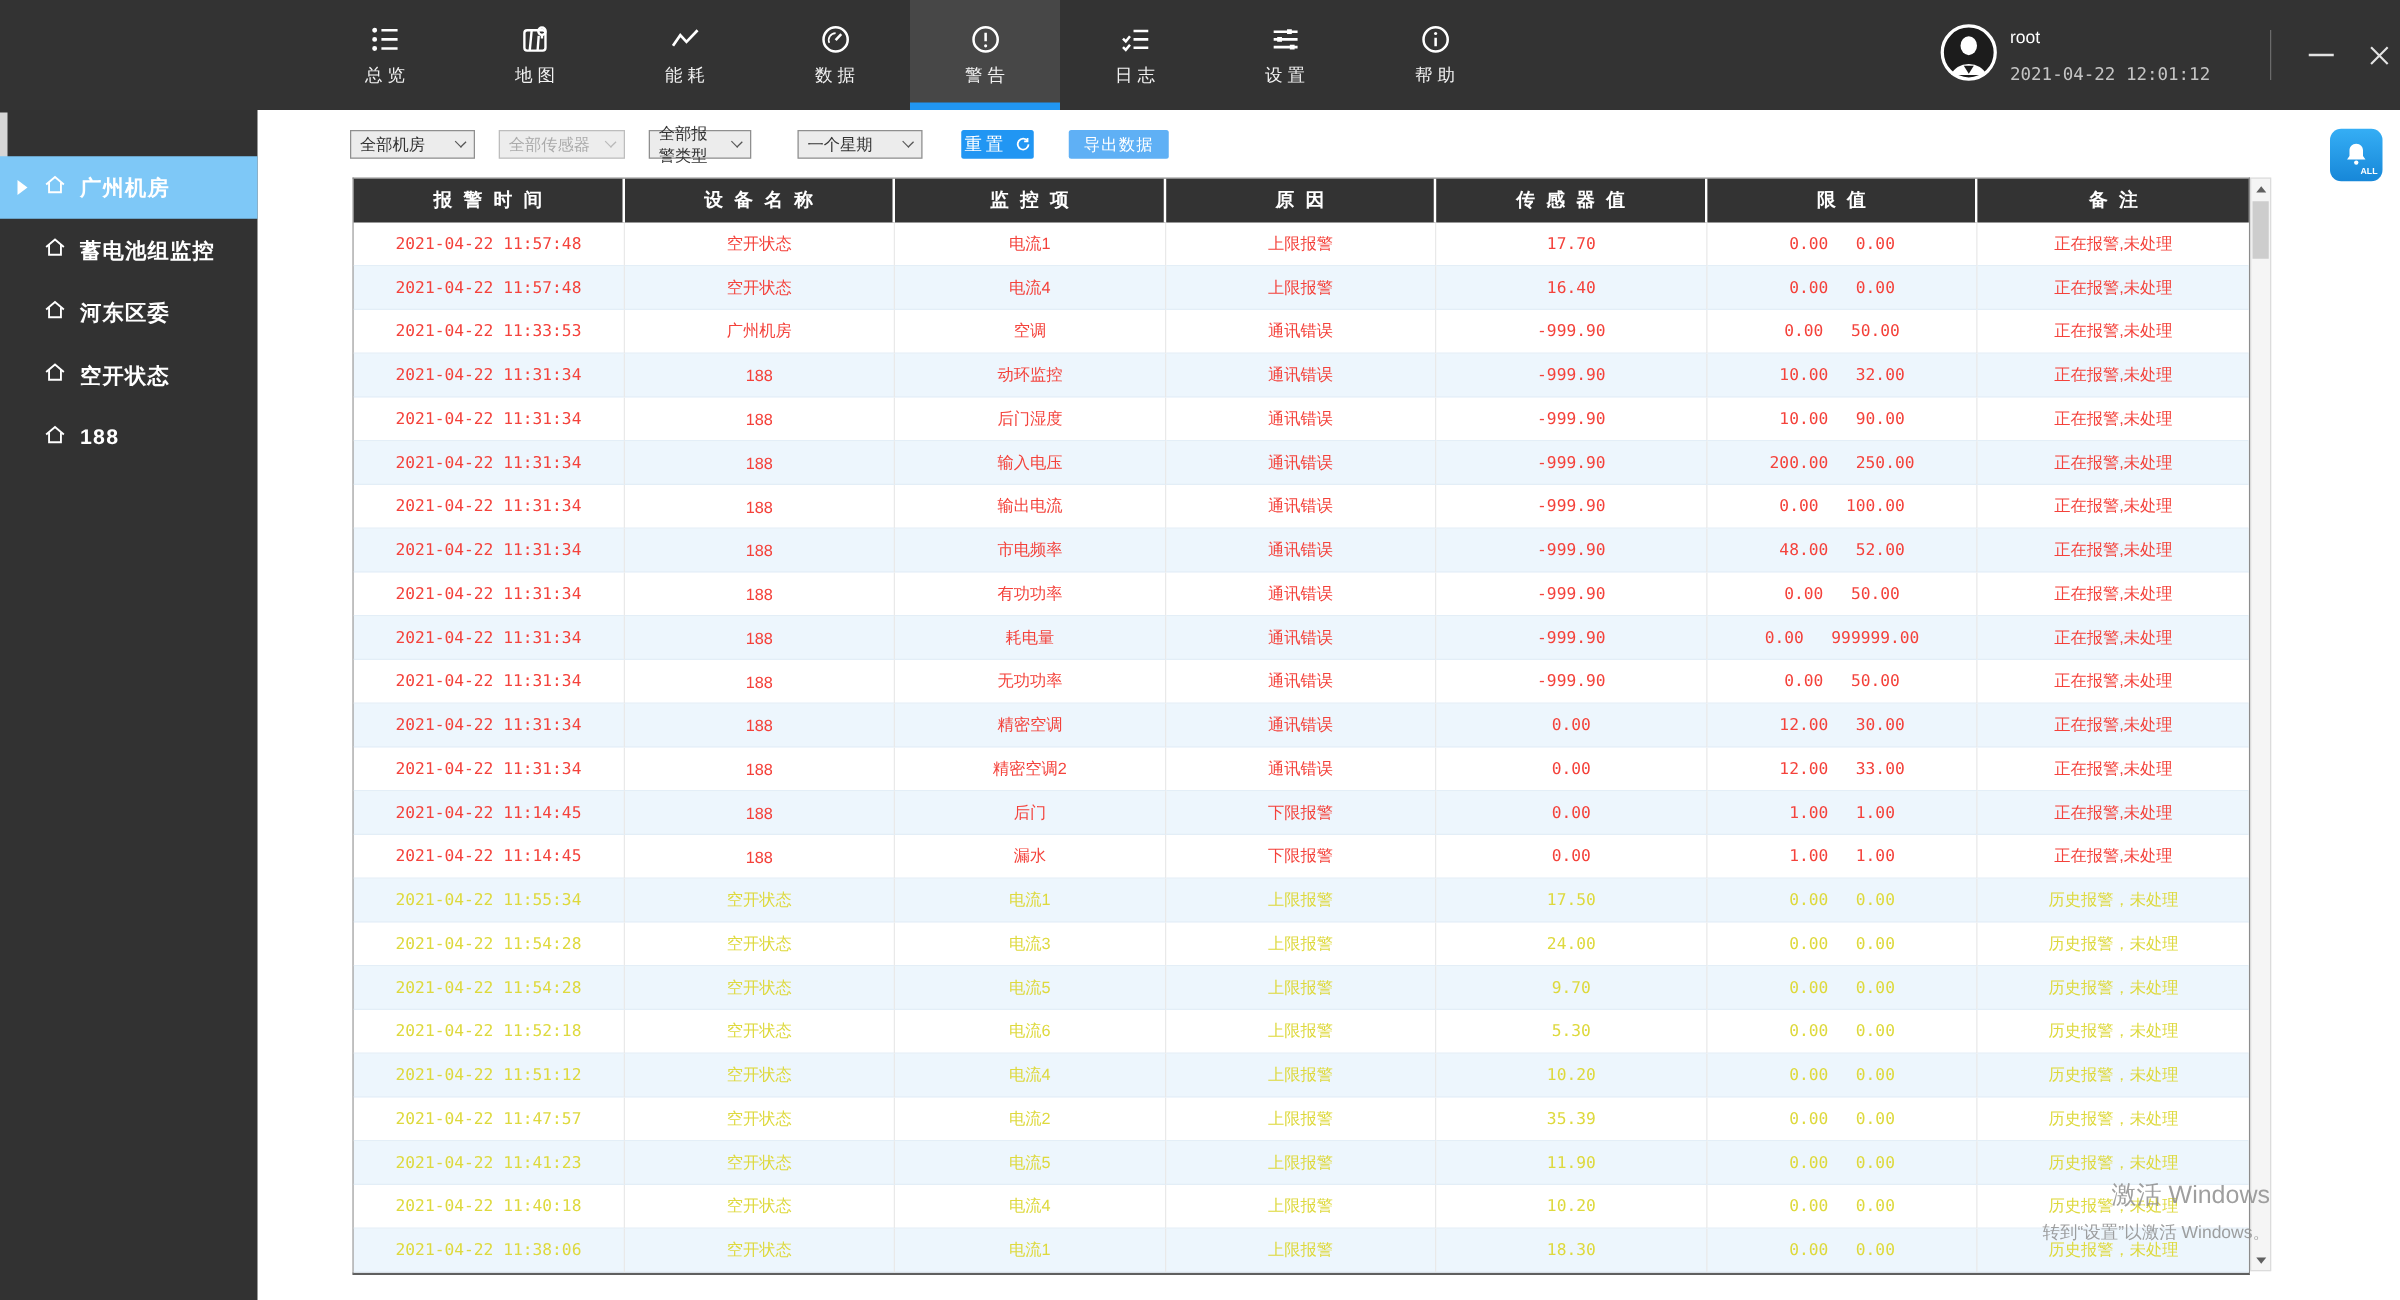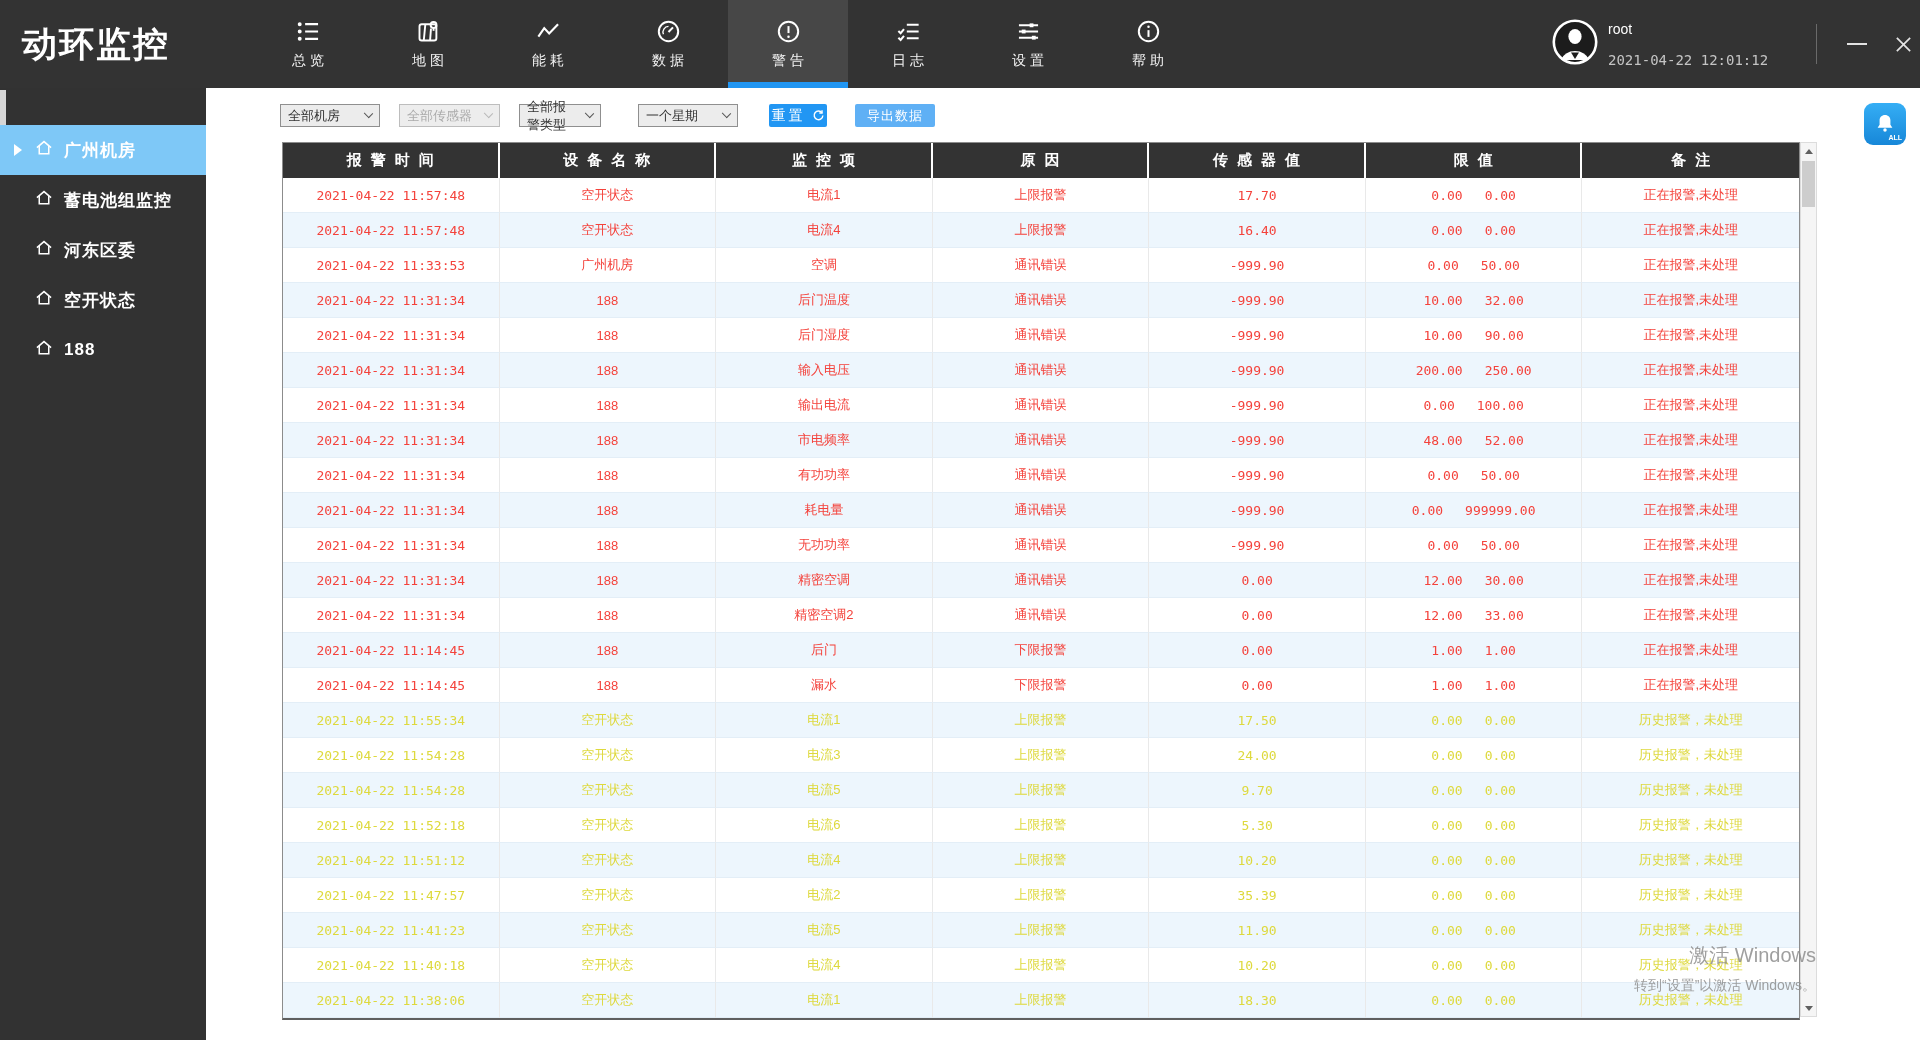--- a/index.html
+++ b/index.html
@@ -86,21 +86,20 @@
   
   .watermark{position:absolute;right:104px;top:854px;text-align:right;color:#8f8f8f;opacity:.85;
     z-index:9;pointer-events:none;}
   .watermark .w1{font-size:20px;margin-bottom:8px;}
   .watermark .w2{font-size:14px;}
 </style>
 </head>
 <body>
 
 <div class="topbar">
-  <div class="logo">动环监控</div>
 
   <div class="nav">
     <div class="nav-item">
       <span>
         <svg width="27" height="27" viewBox="0 0 24 24" fill="none" stroke="#fff" stroke-width="1.9">
           <circle cx="4.2" cy="5.5" r="0.8" fill="#fff"></circle>
             <circle cx="4.2" cy="12" r="0.8" fill="#fff"></circle>
             <circle cx="4.2" cy="18.5" r="0.8" fill="#fff"></circle>
           <path d="M9 5.5H20.5M9 12H20.5M9 18.5H20.5"></path>
         </svg>
@@ -347,21 +346,21 @@
     <div class="tcell mono limits">
       <span>0.00</span>
       <span>50.00</span>
     </div>
     <div class="tcell">正在报警,未处理</div>
   </div>
 
   <div class="trow even active">
     <div class="tcell mono">2021-04-22 11:31:34</div>
     <div class="tcell">188</div>
-    <div class="tcell">后门温度</div>
+    <div class="tcell">动环监控</div>
     <div class="tcell">通讯错误</div>
     <div class="tcell mono">-999.90</div>
     <div class="tcell mono limits">
       <span>10.00</span>
       <span>32.00</span>
     </div>
     <div class="tcell">正在报警,未处理</div>
   </div>
 
   <div class="trow odd active">

